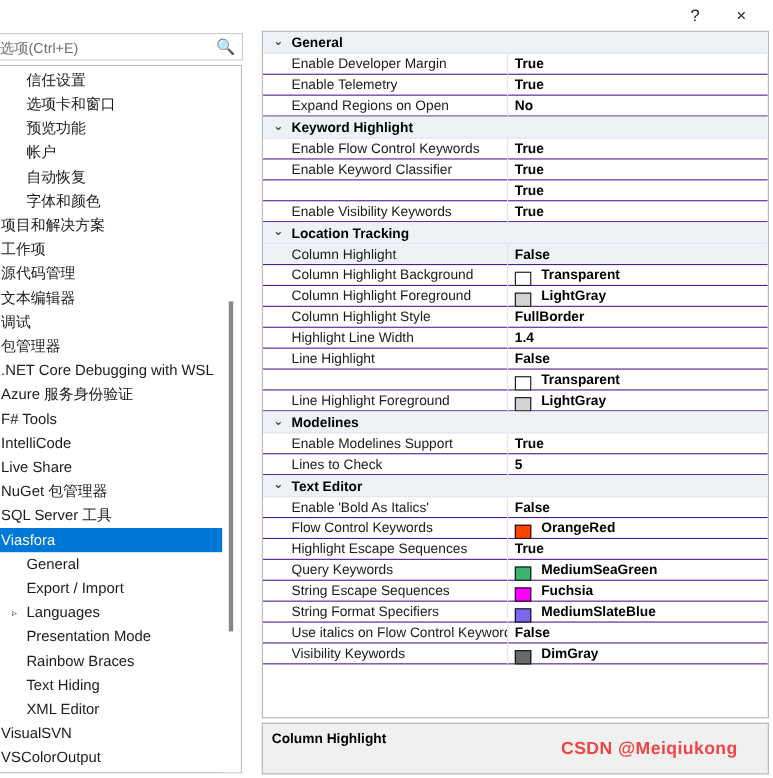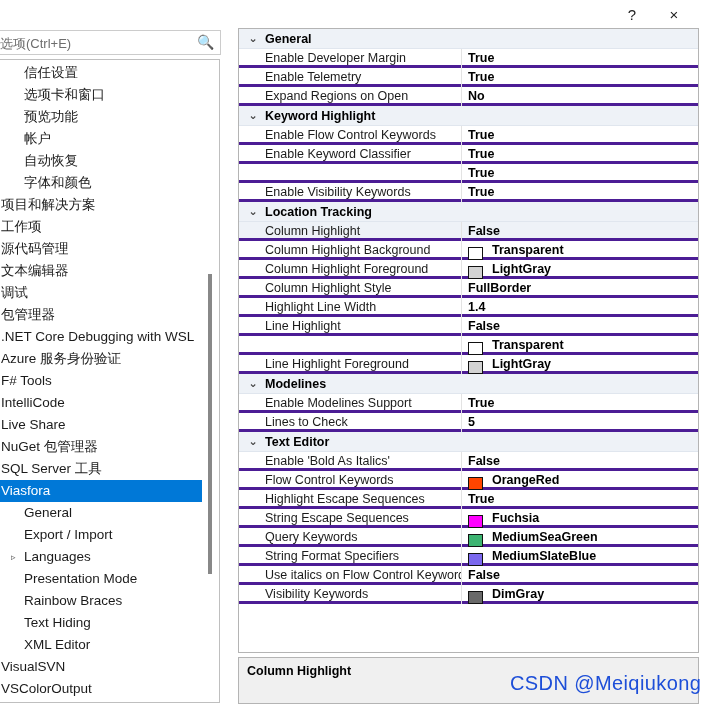--- a/index.html
+++ b/index.html
@@ -160,21 +160,21 @@
     width: 12px; height: 20px;
     line-height: 18px;
     font-size: 11px;
     color: #444;
     text-align: center;
   }
   .prop-row {
     position: relative;
     height: 19px;
     line-height: 19px;
-    border-bottom: 3px solid #4c1d95;
+    border-bottom: 1px solid #4c1d95;
     box-sizing: border-box;
     cursor: default;
   }
   .prop-row.sel { background: #eef2f7; }
   .prop-name {
     position: absolute;
     left: 26px; top: 0;
     width: 196px;
     height: 19px;
     font-size: 12.5px;
@@ -220,25 +220,26 @@
     position: absolute;
     left: 8px; top: 6px;
     font-size: 12.5px;
     font-weight: bold;
     color: #000000;
   }
 
   #watermark {
     position: absolute;
     left: 510px; top: 672px;
-    font-size: 20px;
-    color: #1d4ed8;
+    font-size: 16px;
+    color: #ef4444;
     white-space: nowrap;
     pointer-events: none;
     letter-spacing: 0.4px;
+    font-weight: bold;
   }
 </style>
 </head>
 <body>
 
 <div id="titlebar">
   <div class="tb-btn" id="help-btn">?</div>
   <div class="tb-btn" id="close-btn">×</div>
 </div>
 
@@ -434,33 +435,33 @@
         </div>
       </div>
       <div class="prop-row">
         <div class="prop-name">Highlight Escape Sequences</div>
         <div class="prop-div"></div>
         <div class="prop-val">
           <span>True</span>
         </div>
       </div>
       <div class="prop-row">
+        <div class="prop-name">Query Keywords</div>
+        <div class="prop-div"></div>
+        <div class="prop-val">
+          <span class="swatch" style="background: rgb(60, 179, 113);"></span>
+          <span>MediumSeaGreen</span>
+        </div>
+      </div>
+      <div class="prop-row">
         <div class="prop-name">String Escape Sequences</div>
         <div class="prop-div"></div>
         <div class="prop-val">
           <span class="swatch" style="background: rgb(255, 0, 255);"></span>
           <span>Fuchsia</span>
-        </div>
-      </div>
-      <div class="prop-row">
-        <div class="prop-name">Query Keywords</div>
-        <div class="prop-div"></div>
-        <div class="prop-val">
-          <span class="swatch" style="background: rgb(60, 179, 113);"></span>
-          <span>MediumSeaGreen</span>
         </div>
       </div>
       <div class="prop-row">
         <div class="prop-name">String Format Specifiers</div>
         <div class="prop-div"></div>
         <div class="prop-val">
           <span class="swatch" style="background: rgb(123, 104, 238);"></span>
           <span>MediumSlateBlue</span>
         </div>
       </div>

